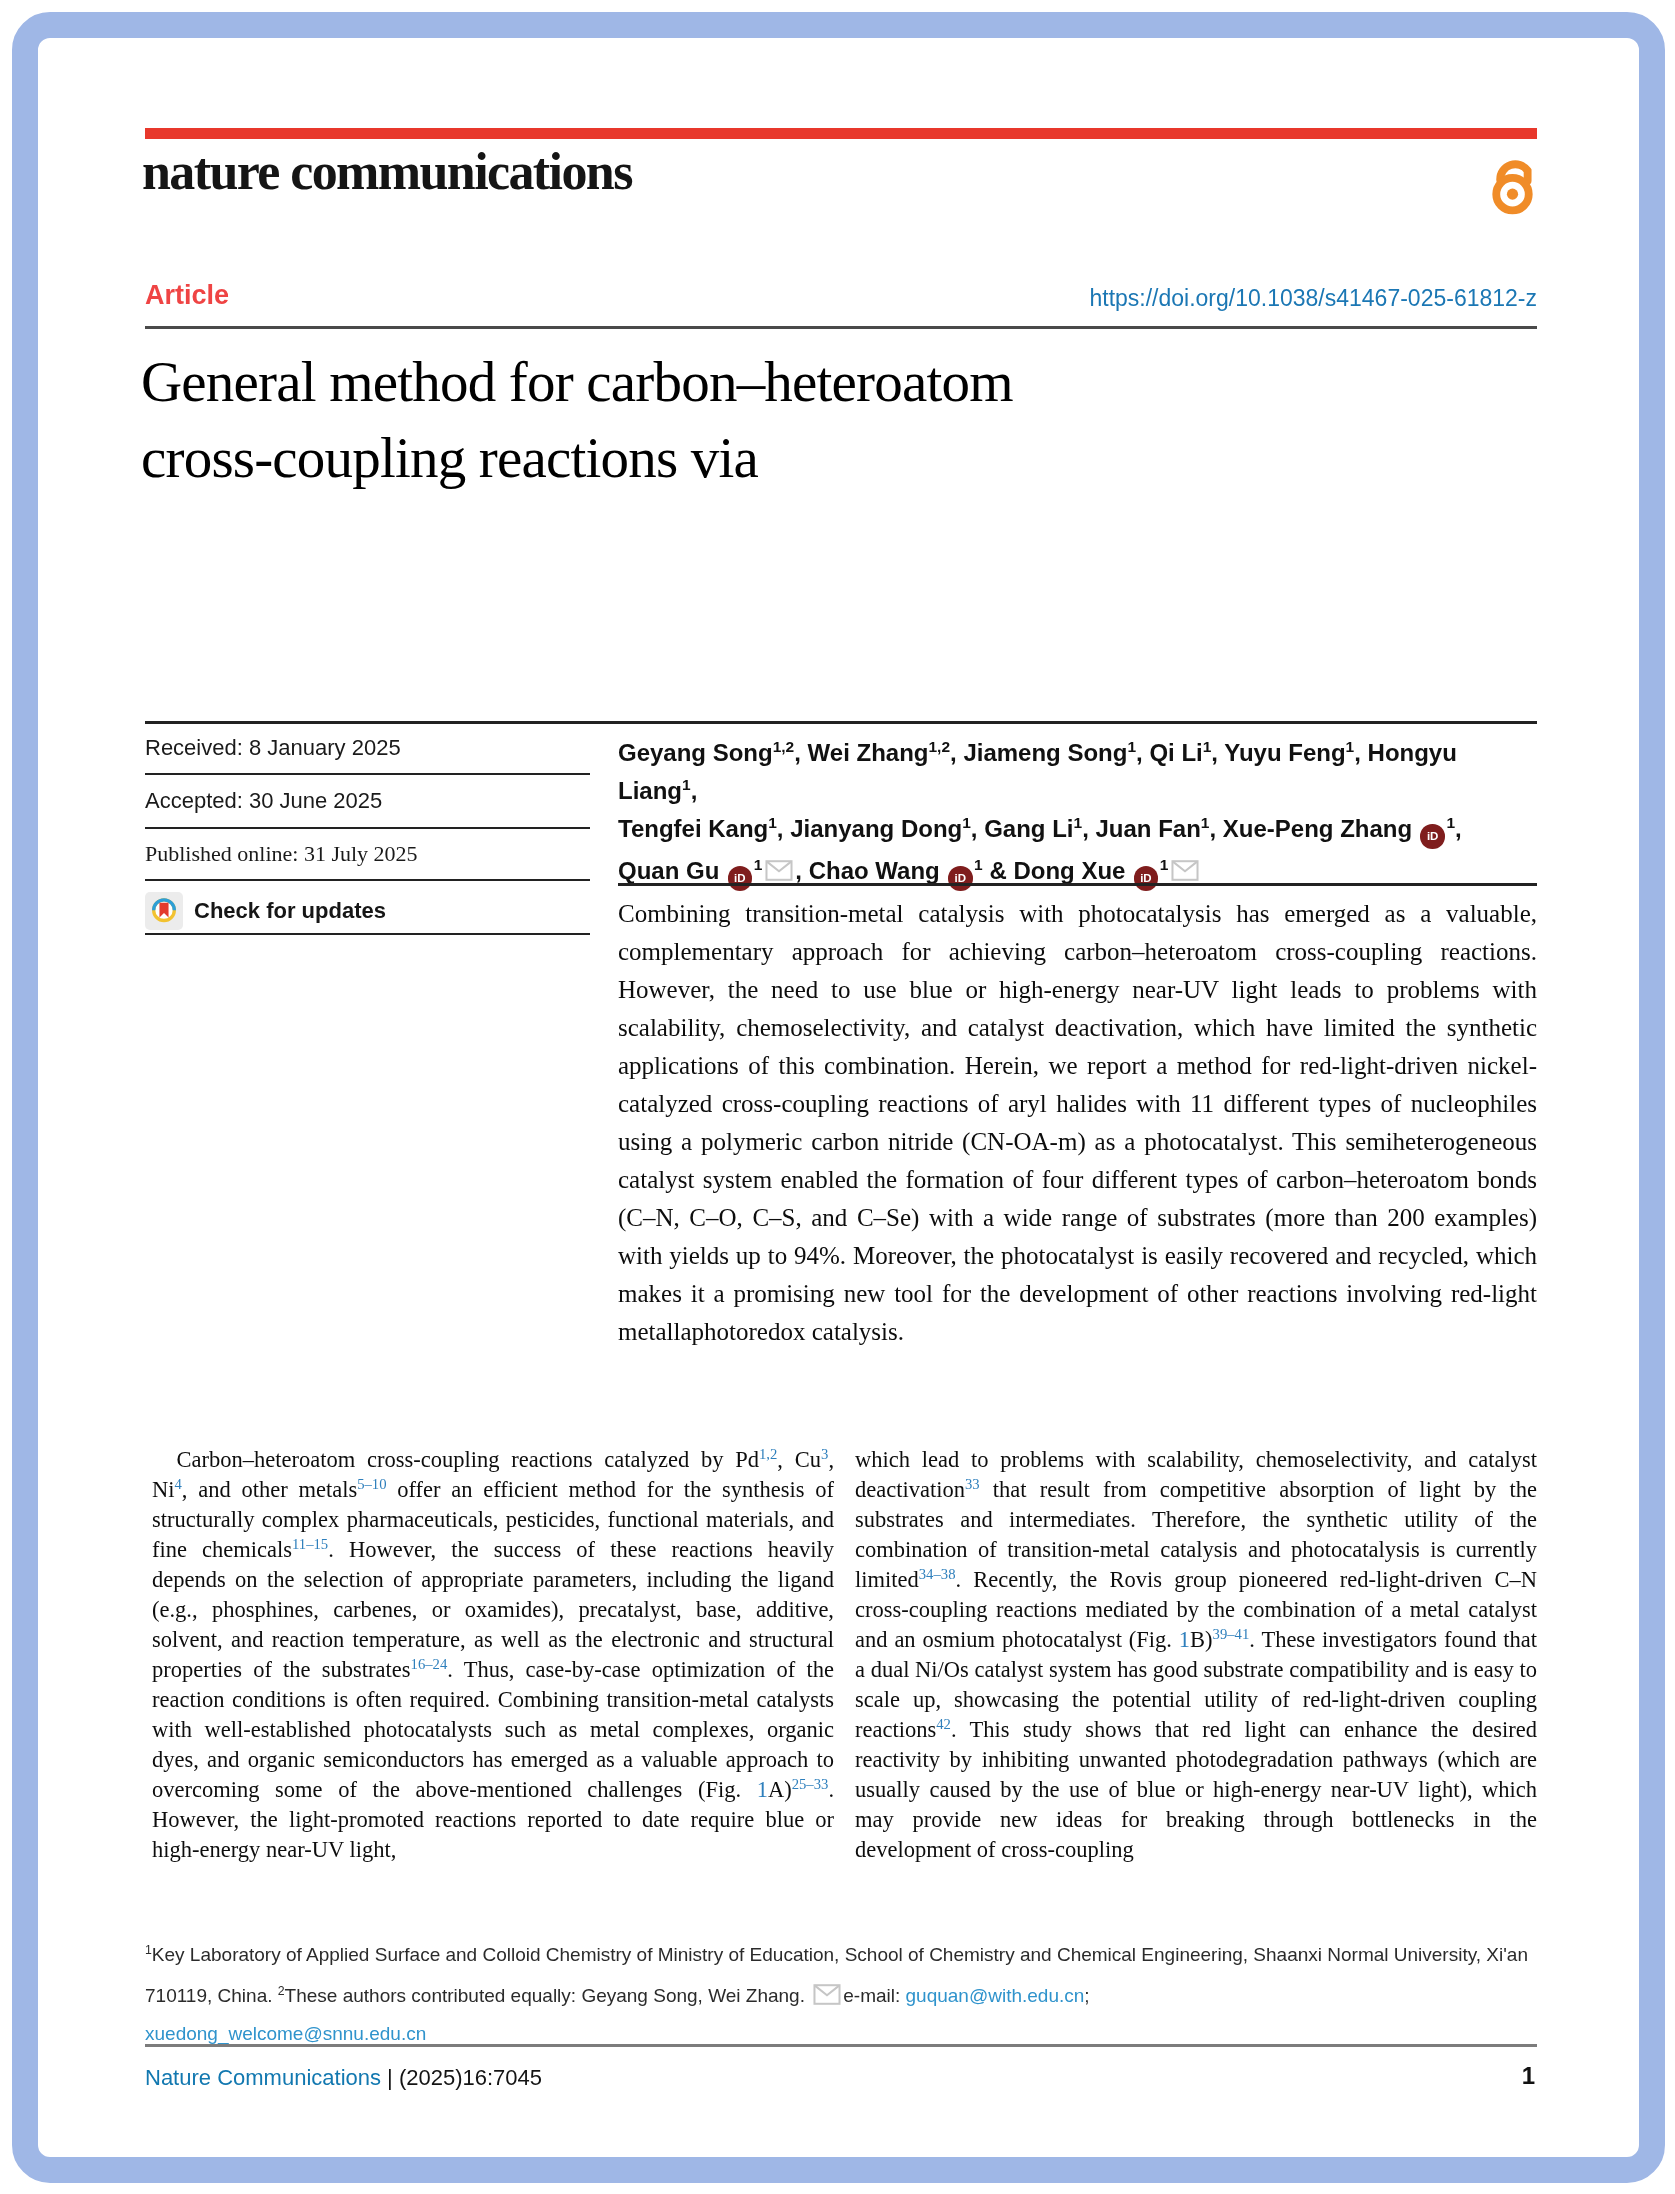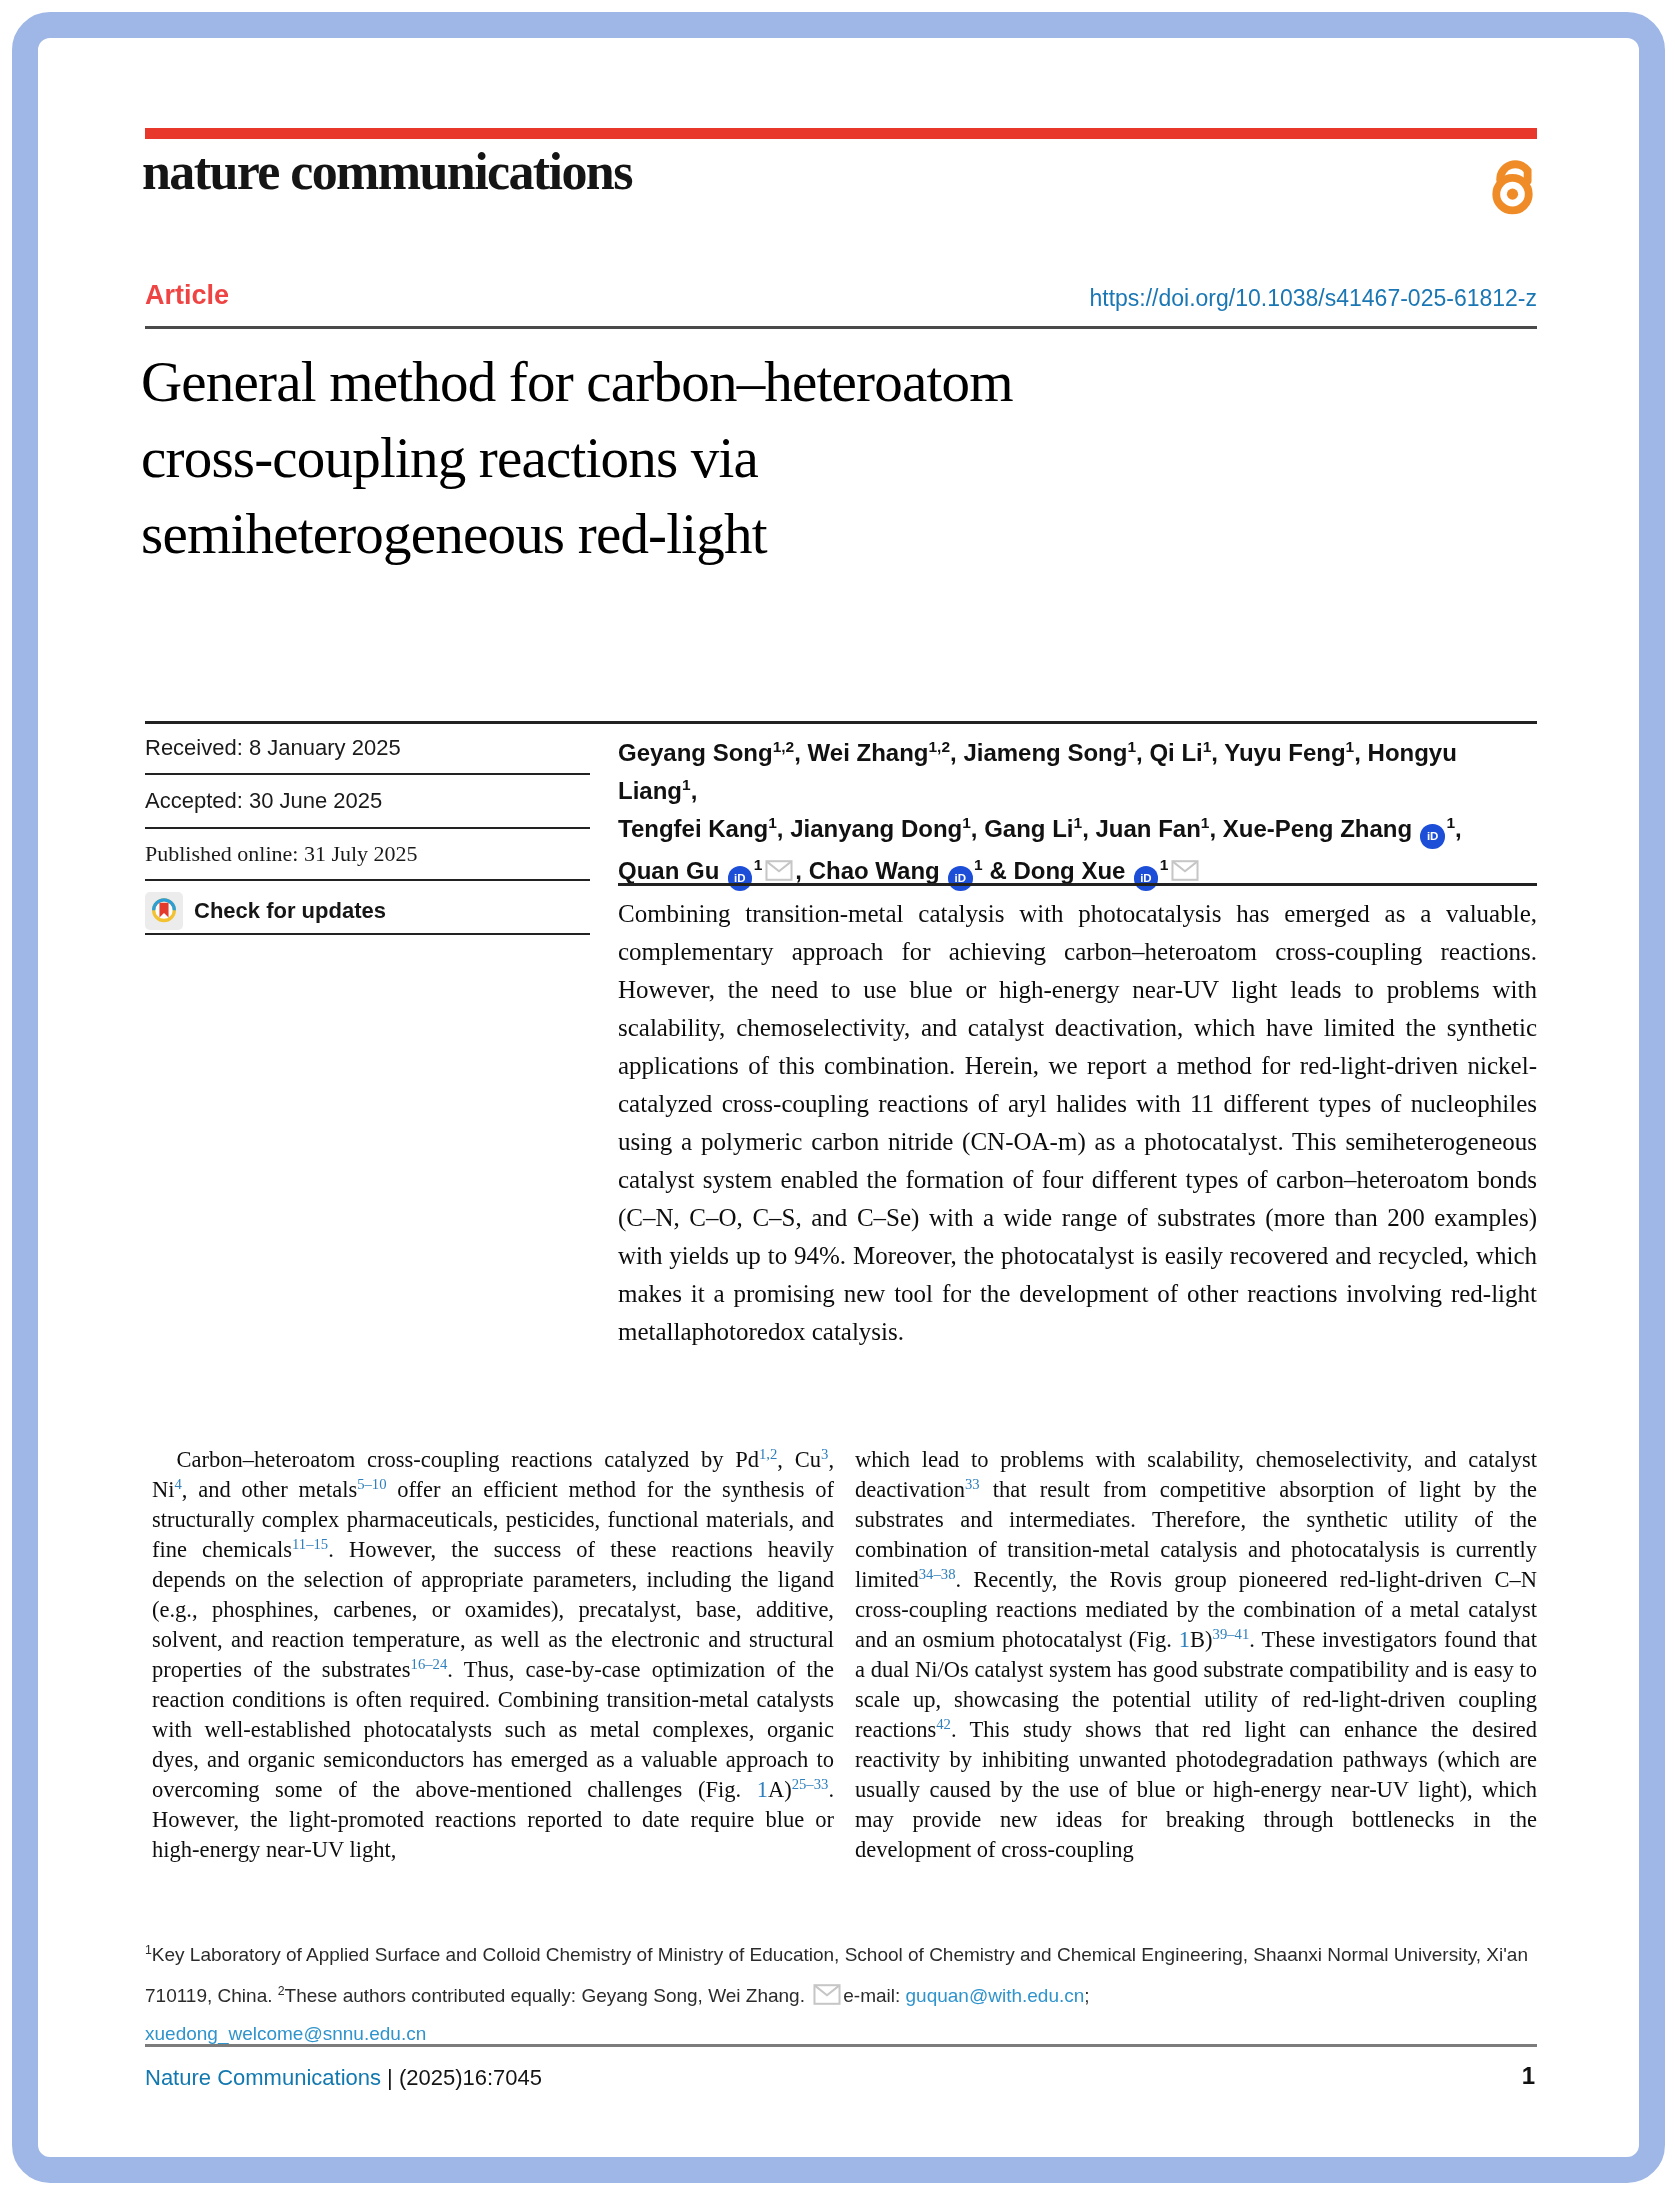--- a/index.html
+++ b/index.html
@@ -82,21 +82,21 @@
   .footnote sup{font-size:12.3px;}
   .footnote .lnk{color:#2f93cc;}
 
   .rule-footer{position:absolute;left:145px;top:2044px;width:1392px;height:3.3px;background:#7c7c7c;}
   .footer-left{position:absolute;left:145px;top:2065px;font-size:22px;color:#141414;}
   .footer-left .jname{color:#1278b0;}
   .footer-page{position:absolute;right:141px;top:2062px;font-size:24px;font-weight:700;color:#111;}
 
   
   .orcid{
-    display:inline-block;width:24.5px;height:24.5px;border-radius:50%;background:#1d4ed8;color:#fff;
+    display:inline-block;width:24.5px;height:24.5px;border-radius:50%;background:#7f1d1d;color:#fff;
     font-size:11.5px;font-weight:700;text-align:center;line-height:24.5px;vertical-align:-3.3px;
     font-family:"Liberation Sans",sans-serif;letter-spacing:0;margin:0 1.6px;
   }
   .mail{width:28px;height:21px;vertical-align:-2.5px;margin:0 2.5px;}
   .ic{white-space:nowrap;}
   .cm-badge{width:38px;height:38px;display:block;}
 </style>
 </head>
 <body>
 
@@ -115,21 +115,20 @@
   </svg>
 
   <div class="article-label">Article</div>
   <div class="doi">https://doi.org/10.1038/s41467-025-61812-z</div>
 
   <div class="rule-dark"></div>
 
   <div class="title">
     <div>General method for carbon–heteroatom</div>
     <div>cross-coupling reactions via</div>
-    <div>semiheterogeneous red-light</div>
   </div>
 
   <div class="rule-top"></div>
 
   <div class="meta">
     <div class="txt r1">Received: 8 January 2025</div>
     <div class="rule-m1"></div>
     <div class="txt r2">Accepted: 30 June 2025</div>
     <div class="rule-m2"></div>
     <div class="txt r3">Published online: 31 July 2025</div>

